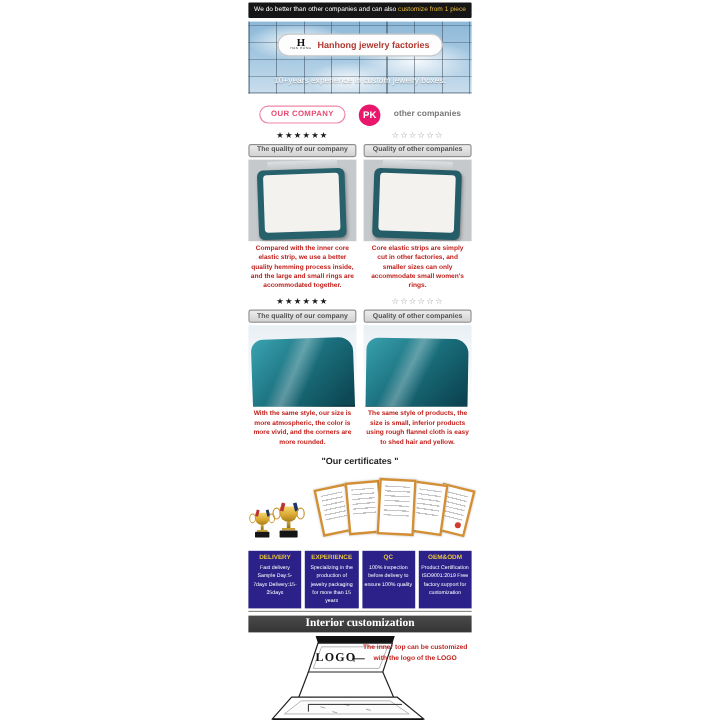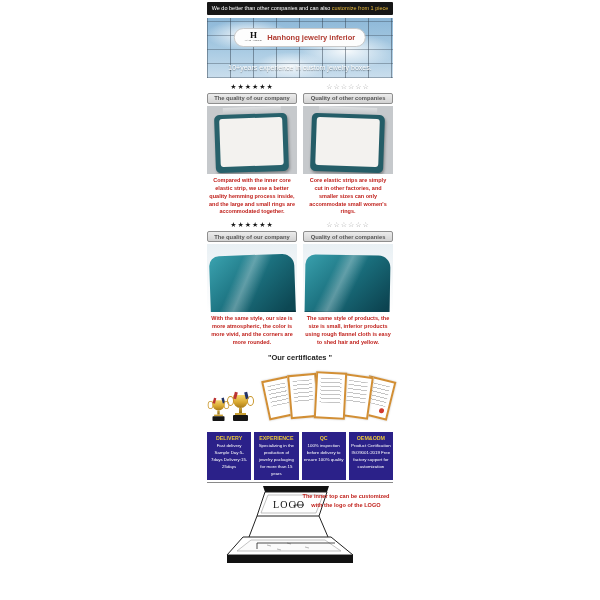--- a/index.html
+++ b/index.html
@@ -108,47 +108,52 @@
   .proc{margin-top:6px;text-align:center;font-family:"Liberation Serif", serif;
       font-weight:bold;font-size:10px;color:#111;}
   .rule{margin-top:2px;height:1px;background:#8a8a8a;}
   .interiorbar{margin-top:3px;background:linear-gradient(180deg,#4a4a4a,#353535);color:#fff;
       text-align:center;font-family:"Liberation Serif", serif;font-weight:bold;
       font-size:9.5px;padding:2px 0;}
 
   
   .drawing{margin-top:2px;height:88px;position:relative;}
   .drawing svg{position:absolute;left:0;top:0;}
-  .logotext{position:absolute;left:56px;top:14px;width:52px;text-align:center;
-      font-family:"Liberation Serif", serif;font-weight:normal;font-size:10px;
+  .logotext{position:absolute;left:56px;top:14px;width:52px;text-align:left;
+      font-family:"Liberation Serif", serif;font-weight:bold;font-size:10px;
       letter-spacing:1px;color:#111;}
   .note1{position:absolute;left:92px;top:7px;width:94px;color:#c0211c;font-size:5.6px;
       font-weight:bold;text-align:center;line-height:1.5;}
 </style>
 </head>
 <body>
 
 <div class="page">
   <div class="col">
 
     <div class="banner">
       <span>We do better than other companies and can also </span><span class="hl">customize from 1 piece</span>
     </div>
 
     <div class="sky">
       <div class="brandpill">
         <span class="logo">
           <span class="h">H</span>
           <span class="sub">HAN HONG</span>
         </span>
-        <span class="brandname">Hanhong jewelry inferior</span>
+        <span class="brandname">Hanhong jewelry factories</span>
       </div>
       <div class="tagline">10+years experience in custom jewelry boxes.</div>
     </div>
 
+    <div class="pkrow">
+      <span class="ourpill">OUR COMPANY</span>
+      <span class="pkcircle">PK</span>
+      <span class="othertxt">other companies</span>
+    </div>
 
     <div class="cmp">
       <div class="cmpcol">
         <div class="stars filled">★★★★★★</div>
         <div class="cmphead">The quality of our company</div>
         <div class="photo open">
           <div class="openlid"></div>
           <div class="boxframe">
             <div class="pad"></div>
           </div>
@@ -235,20 +240,21 @@
         <div class="it">QC</div>
         <div class="ib">100% inspection before delivery to ensure 100% quality</div>
       </div>
       <div class="ibox">
         <div class="it">OEM&amp;ODM</div>
         <div class="ib">Product Certification ISO9001:2019 Free factory support for customization</div>
       </div>
     </div>
 
     <div class="rule"></div>
+    <div class="interiorbar">Interior customization</div>
 
     <div class="drawing">
       <svg width="186" height="88" viewBox="0 0 186 88">
 
         <polygon points="56,1 122,1 120,7 58,7" fill="#111"></polygon>
 
         <polygon points="58,7 120,7 112,31 50,31" fill="#ffffff" stroke="#222" stroke-width="1"></polygon>
         <polygon points="61,10 116,10 109,28 54,28" fill="none" stroke="#999" stroke-width="0.6"></polygon>
 
         <line x1="50" y1="31" x2="42" y2="52" stroke="#222" stroke-width="1"></line>

